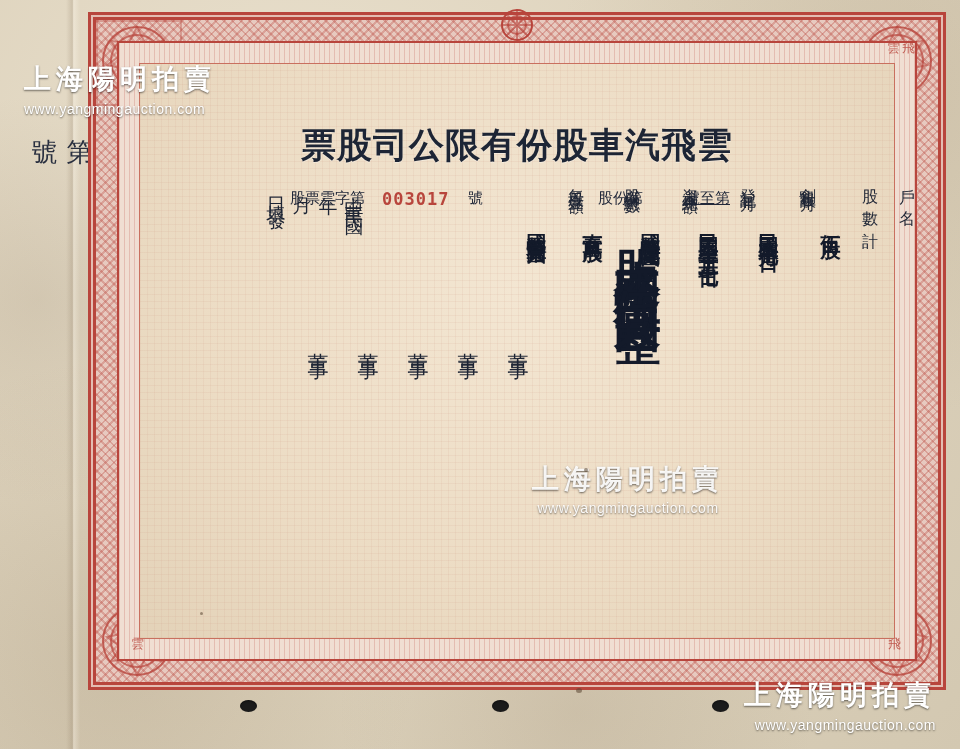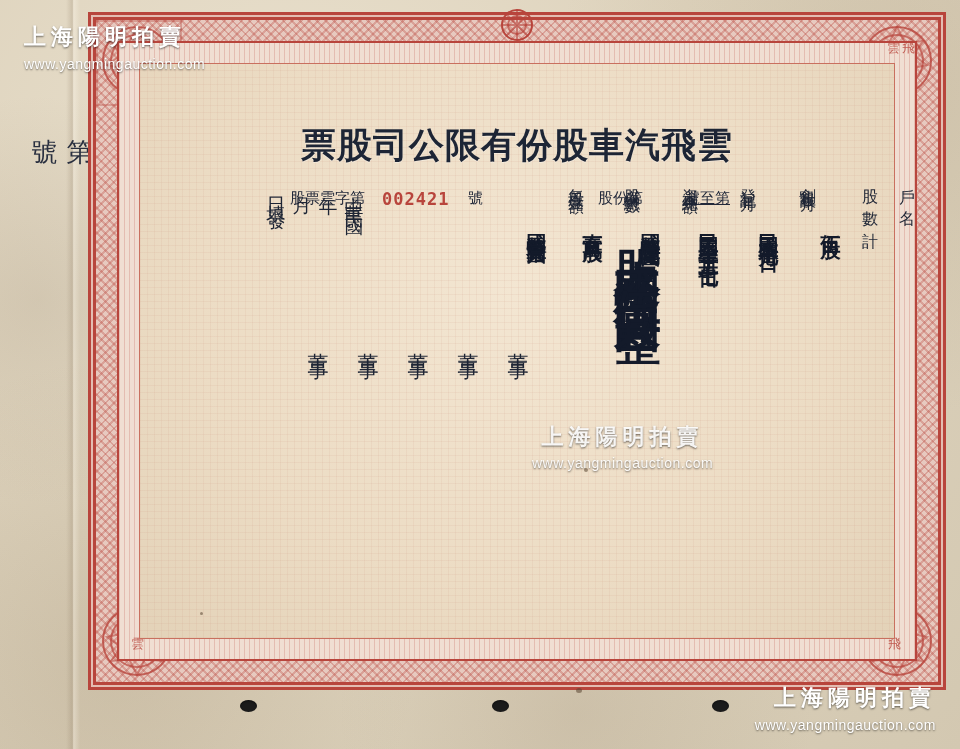--- a/index.html
+++ b/index.html
@@ -264,26 +264,27 @@
     border-radius: 50%;
   }
 
   
   .watermark {
     position: absolute;
     pointer-events: none;
     user-select: none;
   }
   .wm-cn {
-    font-size: 22px;
+    font-size: 27px;
     font-weight: bold;
     letter-spacing: 5px;
     color: #ffffff;
     text-shadow: 0 1px 2px rgba(0,0,0,.55);
     white-space: nowrap;
+    margin-top: 39px;
   }
   .wm-url {
     font-size: 14px;
     color: #ffffff;
     letter-spacing: .5px;
     text-shadow: 0 1px 2px rgba(0,0,0,.55);
     font-family: "Liberation Sans", sans-serif;
     white-space: nowrap;
   }
   #wm-topleft { left: 24px; top: 22px; }
@@ -376,21 +377,21 @@
     <div class="seal-mark" style="right:26px; top:24px;">雲飛</div>
     <div class="seal-mark" style="left:40px; bottom:34px;">雲</div>
     <div class="seal-mark" style="right:40px; bottom:34px;">飛</div>
 
     <div id="paper-field">
 
       <div id="certificate-title">雲飛汽車股份有限公司股票</div>
 
       <div id="serial-row">
         <span class="cell" id="serial-prefix">股票雲字第</span>
-        <span class="cell" id="serial-number">002421</span>
+        <span class="cell" id="serial-number">003017</span>
         <span class="cell" id="serial-hao">號</span>
         <span class="cell" id="shares-no-label">股份第</span>
         <span class="cell" id="to-no-label">號至第</span>
         <span class="cell" id="hao-label-right">號</span>
       </div>
 
       <div class="vcol" id="amount-main">股本國幣伍仟圓整</div>
 
       <div class="info-pair" id="pair-account">
         <span class="k">戶　名</span>

